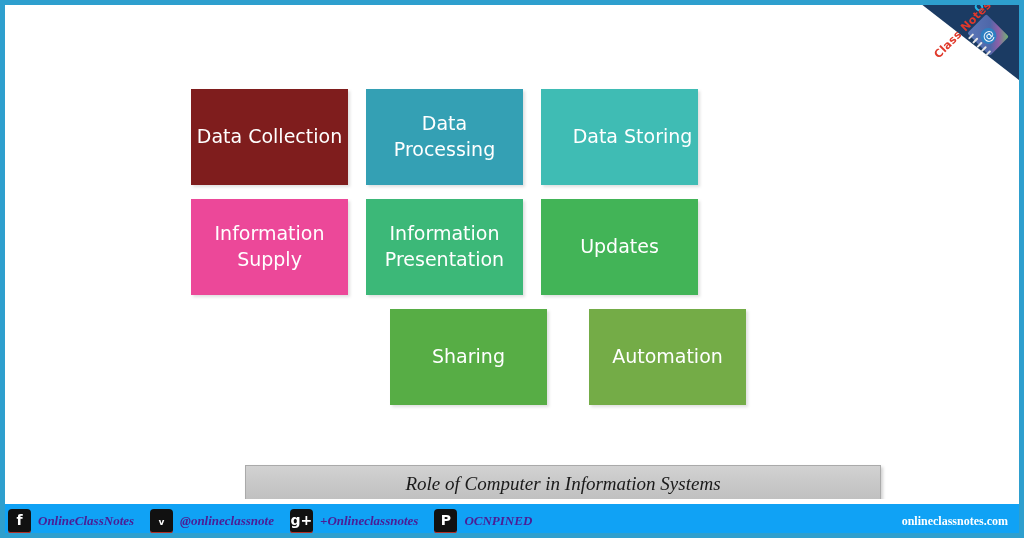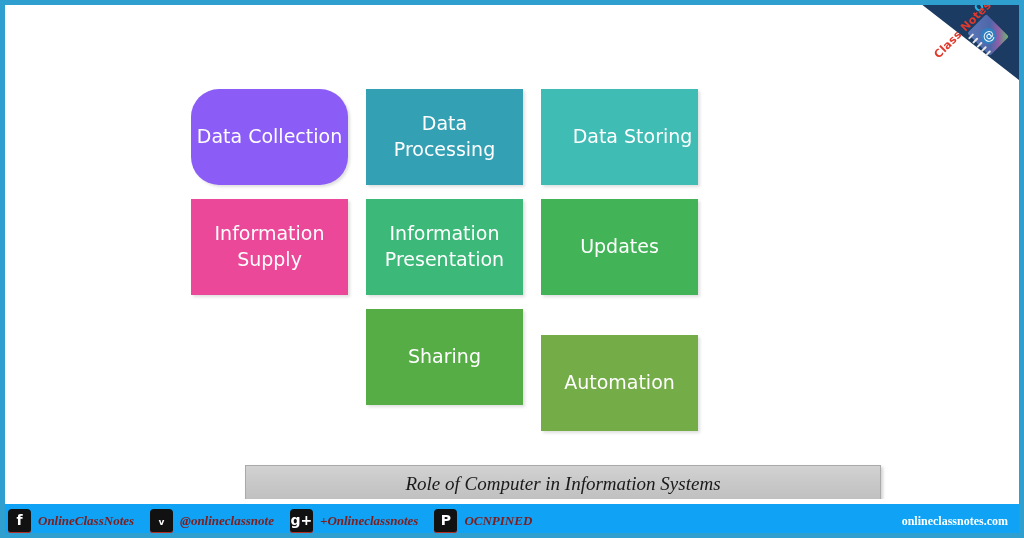--- a/index.html
+++ b/index.html
@@ -114,21 +114,21 @@
   
   .grid {
     position: absolute;
     left: 186px;
     top: 84px;
   }
   .grid-row {
     display: flex;
     margin-bottom: 14px;
   }
-  .grid-row:last-child { margin-bottom: 0; }
+  .grid-row:last-child { margin-bottom: 0; gap: 24px; }
   .cell {
     width: 157px;
     height: 96px;
     margin-right: 18px;
     display: flex;
     align-items: center;
     justify-content: center;
     text-align: center;
     color: #ffffff;
     font-family: "DejaVu Sans", sans-serif;
@@ -203,21 +203,21 @@
     font-weight: bold;
     font-size: 14px;
     margin-right: 7px;
     flex: none;
   }
   .slabel {
     font-family: "Liberation Serif", "DejaVu Serif", serif;
     font-style: italic;
     font-weight: bold;
     font-size: 13px;
-    color: #7f1d1d;
+    color: #4c1d95;
     white-space: nowrap;
   }
   .footer-right {
     margin-left: auto;
     padding-right: 16px;
     font-family: "Liberation Serif", "DejaVu Serif", serif;
     font-weight: bold;
     font-size: 12px;
     color: #ffffff;
     white-space: nowrap;
@@ -225,33 +225,33 @@
 </style>
 </head>
 <body>
 
 <div id="stage">
 
   <div class="canvas">
 
     <div class="grid">
         <div class="grid-row">
-          <div class="cell" style="background: #8b5cf6; border-radius: 28px;">Data Collection</div>
+          <div class="cell" style="background: #7f1d1d;">Data Collection</div>
           <div class="cell" style="background: rgb(52, 160, 180);">Data Processing</div>
           <div class="cell" style="background: rgb(63, 188, 180); padding-left: 31px;">Data Storing</div>
         </div>
         <div class="grid-row">
           <div class="cell" style="background: #ec4899;">Information Supply</div>
           <div class="cell" style="background: rgb(60, 184, 120);">Information Presentation</div>
           <div class="cell" style="background: rgb(66, 180, 87);">Updates</div>
         </div>
         <div class="grid-row">
           <div class="cell spacer" style="background: transparent;"></div>
           <div class="cell" style="background: rgb(87, 173, 69);">Sharing</div>
-          <div class="cell" style="background: rgb(116, 172, 71); margin-top: 26px;">Automation</div>
+          <div class="cell" style="background: rgb(116, 172, 71);">Automation</div>
           <div class="cell spacer" style="background: transparent;"></div>
         </div>
       </div>
 
     <div class="caption">
       <span>Role of Computer in Information Systems</span>
     </div>
 
   </div>
 

